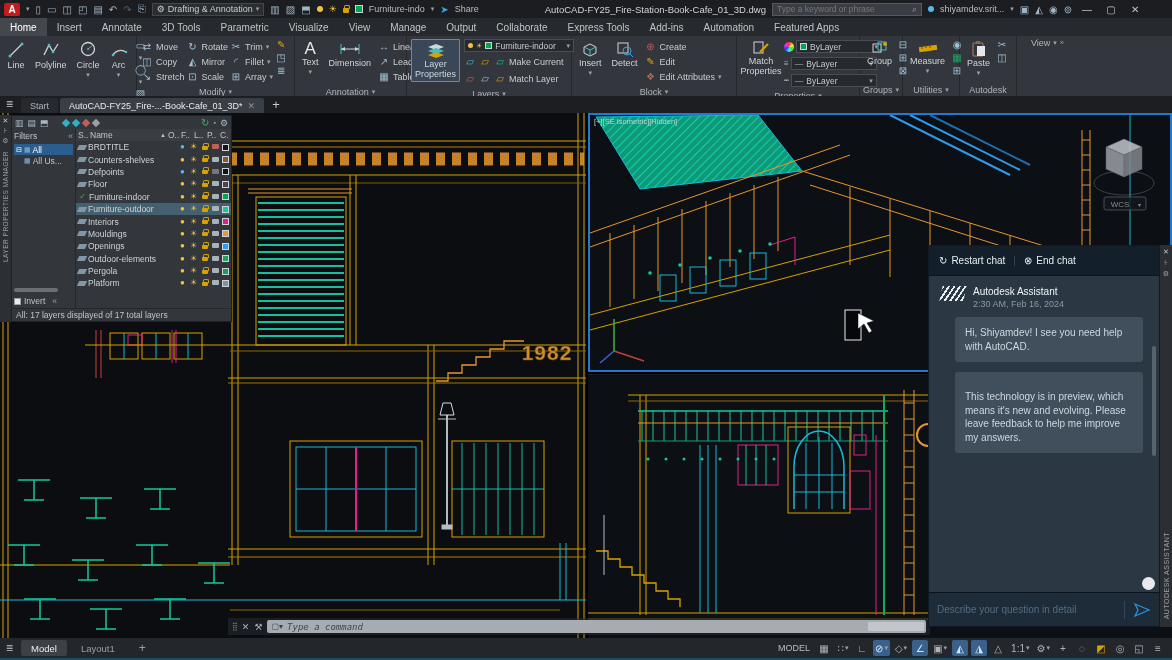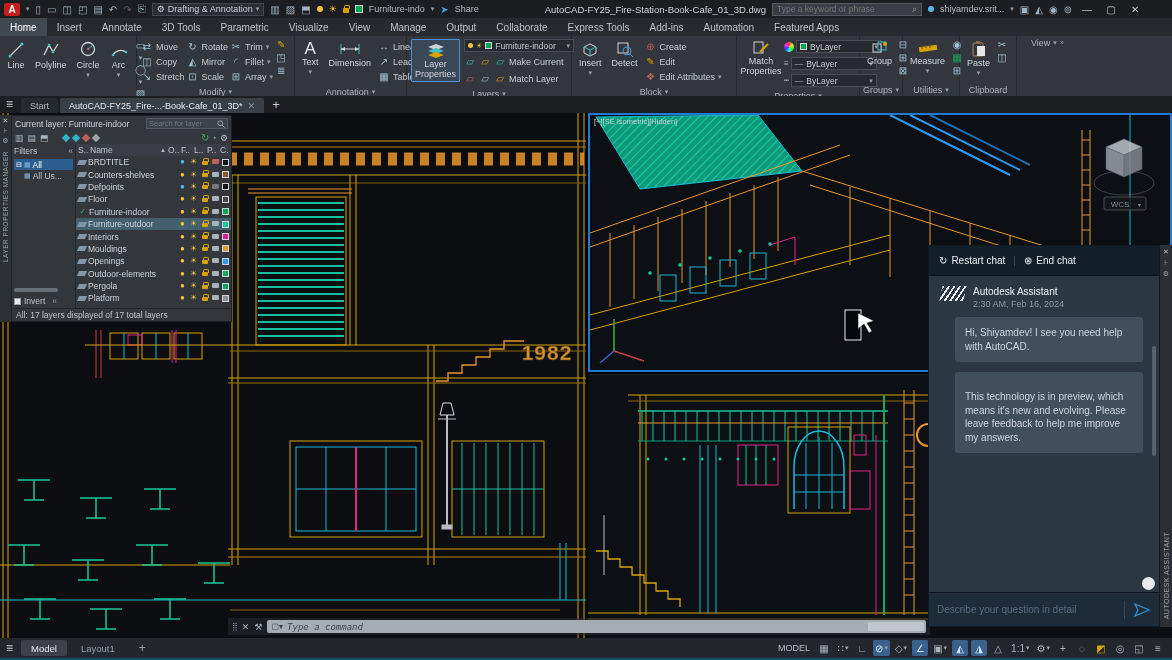--- a/index.html
+++ b/index.html
@@ -505,21 +505,21 @@
           </svg>
         <span>Paste</span>
         <span class="caret">▾</span>
       </div>
       <div class="minicol" style="gap:2px">
         <span class="mico">✂</span>
         <span class="mico">◫</span>
       </div>
     </div>
     <div class="plabel">
-        <span>Clipboard</span>
+        <span>Autodesk</span>
       </div>
   </div>
 
   <div class="panel" style="flex:1;border-right:none">
     <div class="plabel" style="justify-content:flex-start;padding-left:14px">
       <span>View</span>
       <span class="caret">▾</span>
       <span class="caret">»</span>
     </div>
   </div>
@@ -841,30 +841,20 @@
   </div>
 
   <div id="lpal">
     <div class="vbar">
       <span style="font-size:7px;color:#c0c4c8">✕</span>
       <span style="font-size:7px;color:#9aa0a6">⊦</span>
       <span style="font-size:7px;color:#9aa0a6">⚙</span>
       <span class="vtxt" style="margin-top:4px">LAYER PROPERTIES MANAGER</span>
     </div>
     <div class="pane">
-      <div class="lp-top">
-        <span style="color:#d0d4d8;font-size:8.5px">Current layer: Furniture-indoor</span>
-        <span class="lp-search">
-          <input placeholder="Search for layer" style="">
-          <svg width="8" height="8">
-              <circle cx="3.2" cy="3.2" r="2.4" fill="none" stroke="#9aa0a6"></circle>
-              <line x1="5" y1="5" x2="7.5" y2="7.5" stroke="#9aa0a6"></line>
-            </svg>
-        </span>
-      </div>
       <div class="lp-tools">
         <span class="tico">▥</span>
         <span class="tico">▤</span>
         <span class="tico">⬒</span>
         <span style="width:6px"></span>
         <span class="diam"></span>
         <span class="diam"></span>
         <span class="diam" style="background:#c0605a"></span>
         <span class="diam" style="background:#9aa0a6"></span>
         <span style="margin-left:auto;color:#3fae5c;font-size:10px">↻</span>

